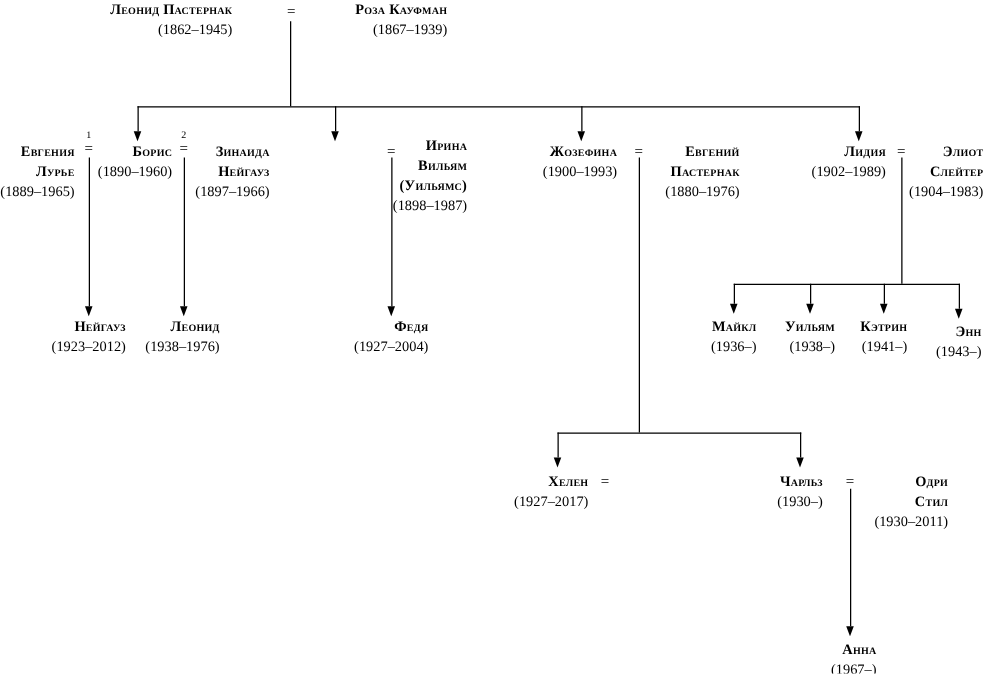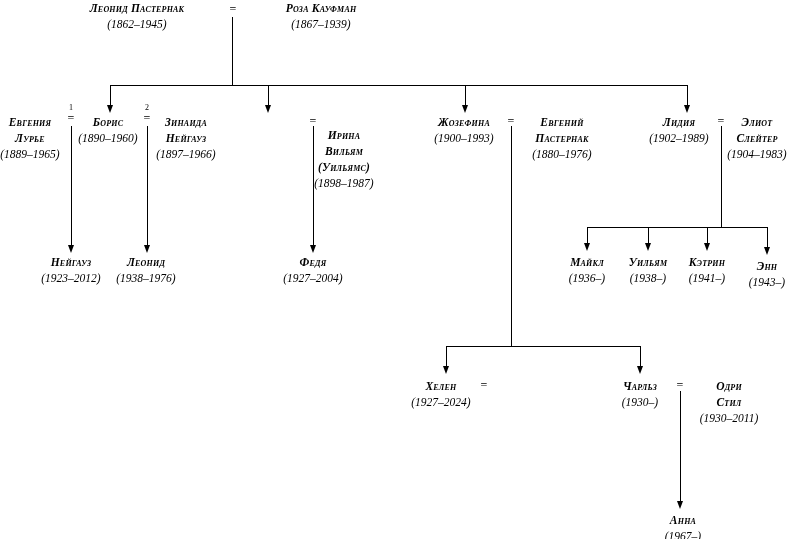--- a/index.html
+++ b/index.html
@@ -1,18 +1,18 @@
 <!DOCTYPE html>
 <html><head>
 <meta charset="utf-8">
 <style>
   html,body{margin:0;padding:0;background:#ffffff;}
   .canvas{position:relative;width:790px;height:539px;background:#ffffff;overflow:hidden;
           font-family:"Liberation Serif","DejaVu Serif",serif;color:#000;}
-  .person{position:absolute;transform:translateX(-50%);text-align:center;white-space:nowrap;font-style:italic;}
+  .person{position:absolute;transform:translateX(-50%);text-align:right;white-space:nowrap;}
   .pname{font-weight:bold;font-variant:small-caps;font-size:11.5px;line-height:16px;letter-spacing:0.2px;}
   .pdates{font-size:11.5px;line-height:16px;}
   .eq,.eqwrap{position:absolute;transform:translateX(-50%);text-align:center;font-size:12px;line-height:12px;}
   .eqwrap .sup{font-size:8px;line-height:9px;}
   .eqwrap .eqg{font-size:12px;line-height:12px;}
   .vl{position:absolute;width:1px;background:#000;}
   .hl{position:absolute;height:1px;background:#000;}
   .arr{position:absolute;width:0;height:0;border-left:3.5px solid transparent;
        border-right:3.5px solid transparent;border-top:8px solid #000;transform:translateX(-50%);}
 </style>
@@ -87,21 +87,21 @@
     <div class="sup">2</div>
     <div class="eqg">=</div>
   </div>
   <div class="person" style="left:186px;top:114px">
     <div class="pname">Зинаида</div>
     <div class="pname">Нейгауз</div>
     <div class="pdates">(1897–1966)</div>
   </div>
 
   <div class="eq" style="left:313px;top:115px">=</div>
-  <div class="person" style="left:344px;top:127px">
+  <div class="person" style="left:344px;top:109px">
     <div class="pname">Ирина</div>
     <div class="pname">Вильям</div>
     <div class="pname">(Уильямс)</div>
     <div class="pdates">(1898–1987)</div>
   </div>
 
   <div class="person" style="left:464px;top:114px">
     <div class="pname">Жозефина</div>
     <div class="pdates">(1900–1993)</div>
   </div>
@@ -147,21 +147,21 @@
     <div class="pname">Кэтрин</div>
     <div class="pdates">(1941–)</div>
   </div>
   <div class="person" style="left:767px;top:258px">
     <div class="pname">Энн</div>
     <div class="pdates">(1943–)</div>
   </div>
 
   <div class="person" style="left:441px;top:378px">
     <div class="pname">Хелен</div>
-    <div class="pdates">(1927–2024)</div>
+    <div class="pdates">(1927–2017)</div>
   </div>
   <div class="eq" style="left:484px;top:379px">=</div>
   <div class="person" style="left:640px;top:378px">
     <div class="pname">Чарльз</div>
     <div class="pdates">(1930–)</div>
   </div>
   <div class="eq" style="left:680px;top:379px">=</div>
   <div class="person" style="left:729px;top:378px">
     <div class="pname">Одри</div>
     <div class="pname">Стил</div>

